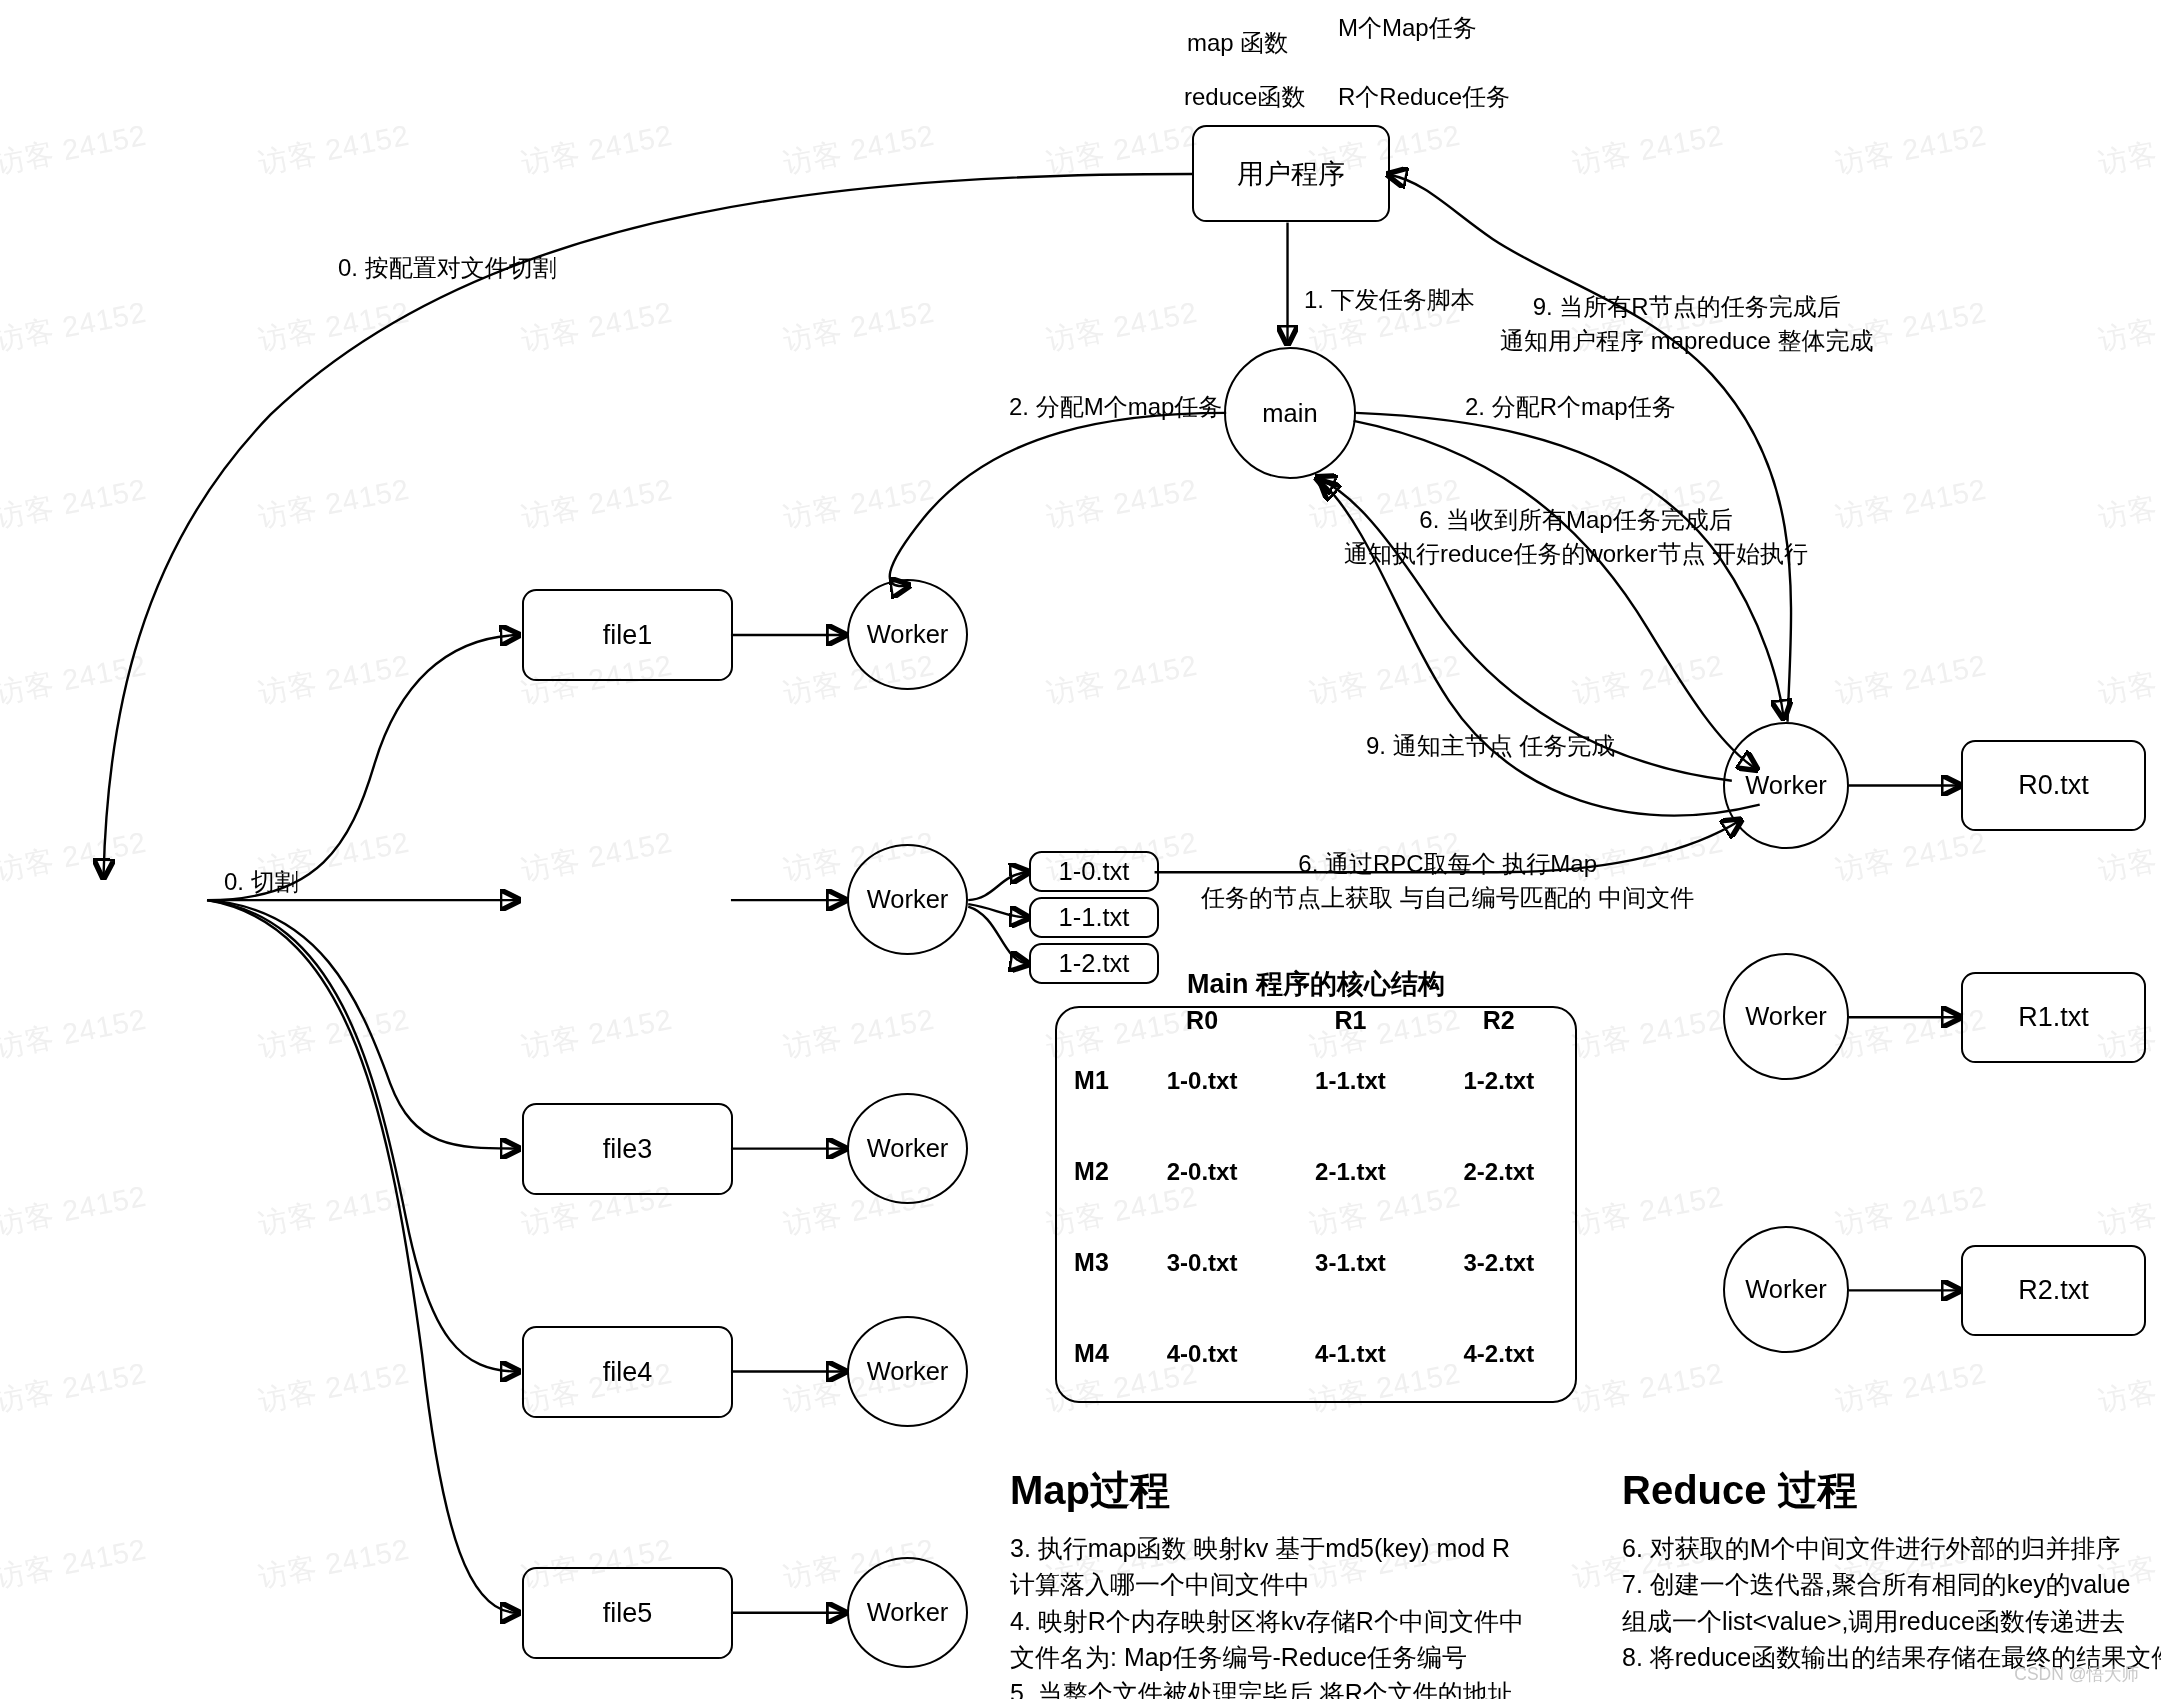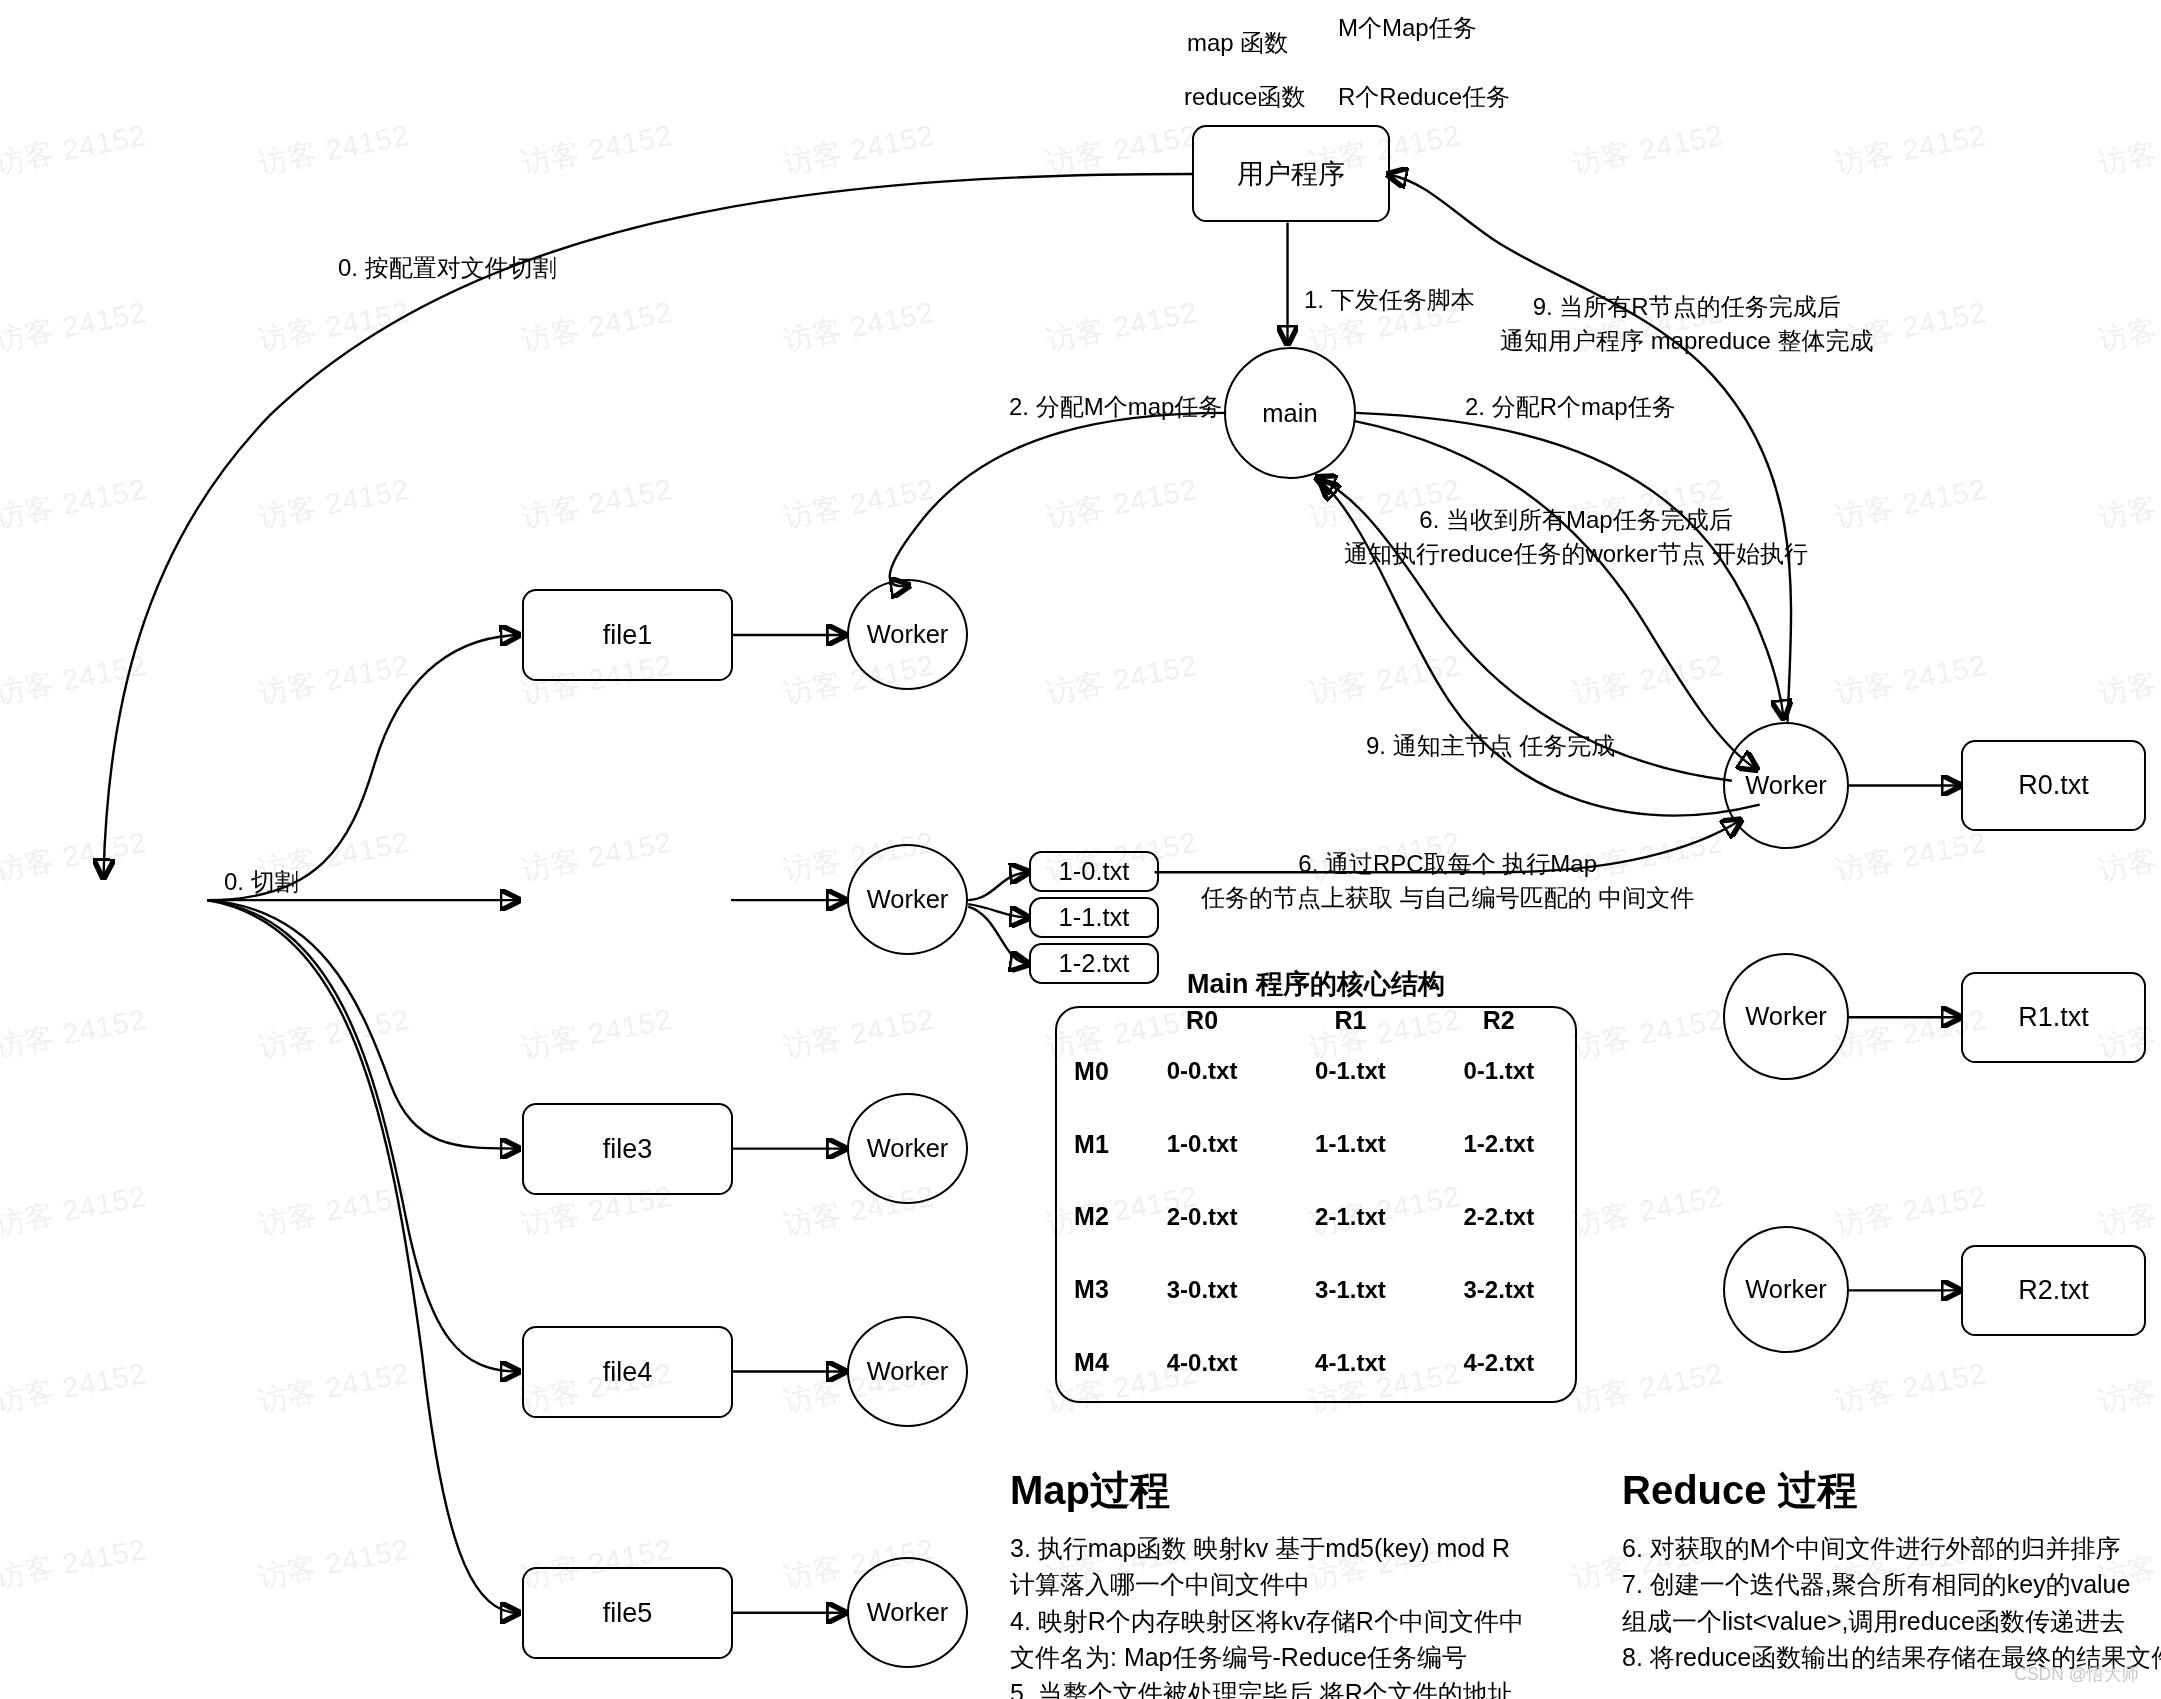--- a/index.html
+++ b/index.html
@@ -397,26 +397,20 @@
     <thead>
       <tr>
         <th></th>
         <th>R0</th>
         <th>R1</th>
         <th>R2</th>
       </tr>
     </thead>
     <tbody>
       <tr>
-        <td class="mrowhdr">M0</td>
-        <td>0-0.txt</td>
-        <td>0-1.txt</td>
-        <td>0-1.txt</td>
-      </tr>
-      <tr>
         <td class="mrowhdr">M1</td>
         <td>1-0.txt</td>
         <td>1-1.txt</td>
         <td>1-2.txt</td>
       </tr>
       <tr>
         <td class="mrowhdr">M2</td>
         <td>2-0.txt</td>
         <td>2-1.txt</td>
         <td>2-2.txt</td>

